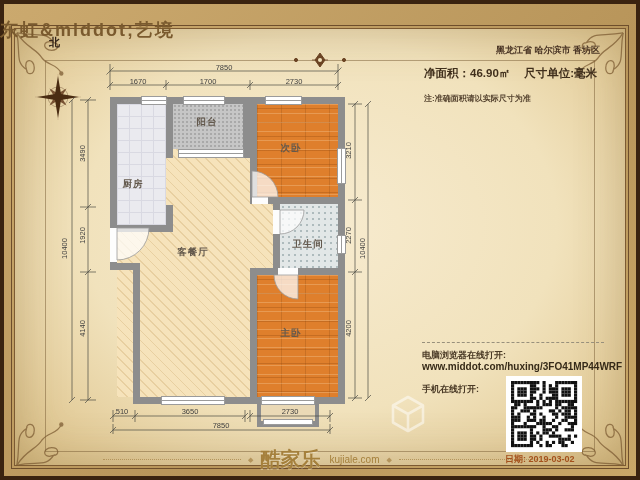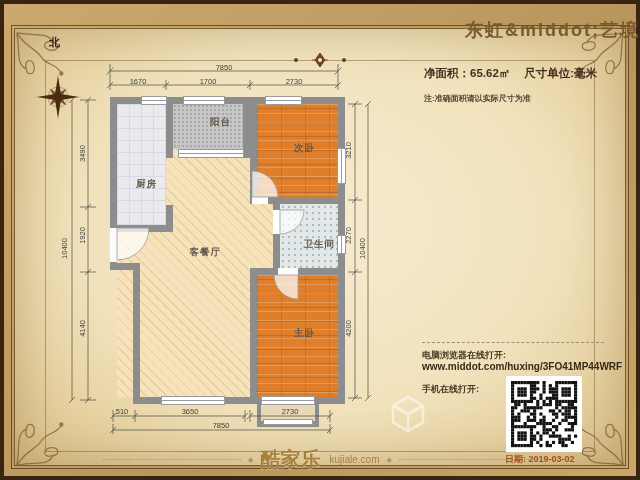--- a/index.html
+++ b/index.html
@@ -10,21 +10,21 @@
   #frame-outer{position:absolute;inset:0;background:linear-gradient(135deg,#cba96e,#b8955a 60%,#c9a768);
     border:4px solid #3a2310;box-sizing:border-box;}
   #paper-border1{position:absolute;left:11px;top:25px;right:11px;bottom:11px;border:1px solid #6e4e2c;}
   #paper-border2{position:absolute;left:14px;top:28px;right:14px;bottom:14px;border:1px solid #7c5a32;
     background:radial-gradient(ellipse at 50% 45%,#f7ebcf 0%,#f1e2bc 55%,#e5cf9e 80%,#d8bd84 100%);
     box-shadow:inset 0 0 50px rgba(120,90,40,.30);}
   #inner-rect{position:absolute;left:45px;top:60px;right:45px;bottom:28px;
     border:1px solid rgba(120,92,52,.50);}
   .flourish{position:absolute;width:58px;height:58px;pointer-events:none;}
   
-  #title{position:absolute;left:0;top:18px;width:640px;text-align:right;
+  #title{position:absolute;left:0;top:18px;width:640px;text-align:left;
     font-size:18px;font-weight:bold;color:#7a5a2e;letter-spacing:2px;}
   #region{position:absolute;right:40px;top:44px;font-size:9px;font-weight:bold;color:#4a3525;}
   #north-label{position:absolute;left:49px;top:35px;font-size:11px;font-weight:bold;color:#33241a;}
   
   #area-line{position:absolute;left:424px;top:66px;font-size:11.5px;font-weight:bold;color:#402f1c;}
   #area-line .gap{display:inline-block;width:14px;}
   #area-note{position:absolute;left:424px;top:93px;font-size:8px;font-weight:bold;color:#55432f;}
   #dash-sep{position:absolute;left:422px;top:342px;width:182px;border-top:1px dashed #98907c;}
   #pc-label{position:absolute;left:422px;top:349px;font-size:9px;font-weight:bold;color:#4a3a26;}
   #share-url{position:absolute;left:422px;top:361px;font-size:10px;font-weight:bold;color:#362a18;}
@@ -56,21 +56,21 @@
       repeating-linear-gradient(to bottom,rgba(150,75,15,.35) 4px 5px,transparent 5px 18px),
       repeating-linear-gradient(to right,rgba(120,60,10,.22) 0 1px,transparent 1px 24px);}
   #floor-bath{background:#e2e7e7;
     background-image:radial-gradient(#aebbbd 0.8px,transparent 1px);background-size:6px 6px;}
   .wall{position:absolute;background:#8d8d8d;}
   .gapw{position:absolute;background:#fdfdfd;}
   .win{position:absolute;background:linear-gradient(to bottom,#fff 0 40%,#9b9b9b 40% 60%,#fff 60%);
     border:1px solid #9b9b9b;box-sizing:border-box;}
   .win.v{background:linear-gradient(to right,#fff 0 40%,#9b9b9b 40% 60%,#fff 60%);}
   .room-label{position:absolute;font-size:9.5px;font-weight:bold;color:#63594d;
-    text-align:right;width:48px;letter-spacing:1px;}
+    text-align:center;width:48px;letter-spacing:1px;}
   .dim{position:absolute;font-size:7.5px;color:#3f3f3f;text-align:center;width:40px;}
   .dim.v{transform:rotate(-90deg);}
   svg.overlay{position:absolute;left:0;top:0;pointer-events:none;}
 </style>
 </head>
 <body>
 
 <div id="page">
 
   <div id="frame-outer"></div>
@@ -115,29 +115,30 @@
     <g fill="#6b4423" stroke="#6b4423">
       <circle cx="8" cy="8" r="1.6"></circle>
       <circle cx="56" cy="8" r="1.6"></circle>
       <path d="M32,1 L37,8 L32,15 L27,8 Z" fill="#6b4423"></path>
       <path d="M24,8 H40 M32,2 V14" stroke-width="1" fill="none" opacity="0.8"></path>
       <circle cx="32" cy="8" r="2" fill="#f1e2bc" stroke="none"></circle>
     </g>
   </svg>
 
   <div id="title">东虹&amp;middot;艺境</div>
+  <div id="region">黑龙江省 哈尔滨市 香坊区</div>
   <div id="north-label">北</div>
   <svg class="overlay" style="left:35px;top:74px" width="46" height="46">
     <path d="M23,0 V46 M0,23 H46" stroke="#4a2c12" stroke-width="0.3" opacity="0.5"></path>
     <circle cx="23" cy="23" r="10" fill="none" stroke="#4a2c12" stroke-width="0.6" opacity="0.55"></circle>
     <path d="M23,11 L25.5,20.5 L35,23 L25.5,25.5 L23,35 L20.5,25.5 L11,23 L20.5,20.5 Z" fill="#6b4426" transform="rotate(45 23 23)" opacity="0.9"></path>
     <path d="M23,2 L26,20 L44,23 L26,26 L23,44 L20,26 L2,23 L20,20 Z" fill="#4a2c12"></path>
   </svg>
 
-  <div id="area-line"><span>净面积：65.62㎡</span><span class="gap"></span><span>尺寸单位:毫米</span></div>
+  <div id="area-line"><span>净面积：46.90㎡</span><span class="gap"></span><span>尺寸单位:毫米</span></div>
   <div id="area-note">注:准确面积请以实际尺寸为准</div>
 
   <div class="floor" id="floor-living" style="left:117px;top:104px;width:221px;height:293px"></div>
   <div class="floor" id="floor-kitchen" style="left:117px;top:104px;width:49px;height:121px"></div>
   <div class="floor" id="floor-balcony" style="left:173px;top:104px;width:70px;height:45px"></div>
   <div class="floor floor-wood" style="left:257px;top:104px;width:81px;height:93px"></div>
   <div class="floor" id="floor-bath" style="left:280px;top:204px;width:58px;height:64px"></div>
   <div class="floor floor-wood" style="left:257px;top:275px;width:81px;height:122px"></div>
 
   <div class="wall" style="left:110px;top:97px;width:235px;height:7px"></div>

